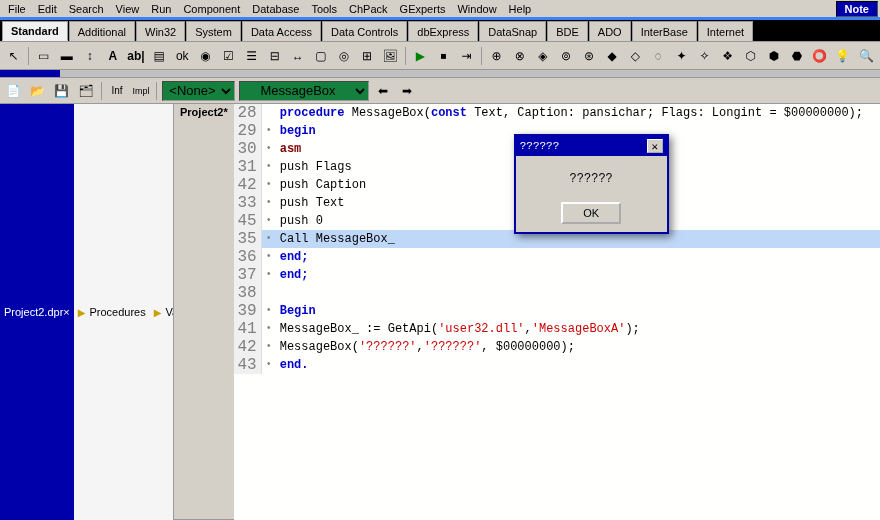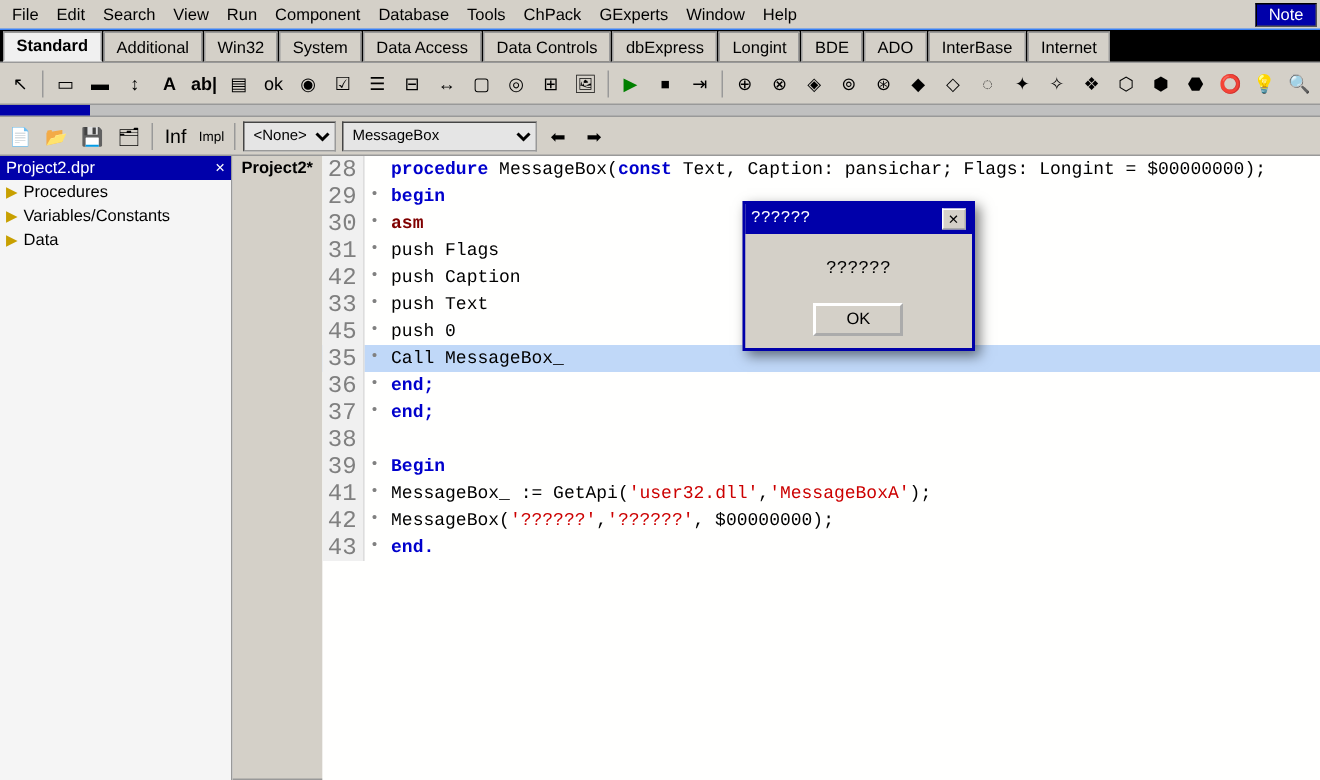--- a/index.html
+++ b/index.html
@@ -1,20 +1,20 @@
 <!DOCTYPE html>
 <html><head>
   <meta charset="utf-8">
   <style>
     * { margin: 0; padding: 0; box-sizing: border-box; }
     body { width: 880px; height: 520px; overflow: hidden; font-family: 'Segoe UI', Tahoma, sans-serif; font-size: 11px; background: #d4d0c8; }
 
     
     .menubar {
-      display: flex; align-items: center; background: #d4d0c8; height: 20px; padding: 0 2px; border-bottom: 1px solid #3b82f6;
+      display: flex; align-items: center; background: #d4d0c8; height: 20px; padding: 0 2px; border-bottom: 3px solid #3b82f6;
     }
     .menubar-item { padding: 1px 6px; font-size: 11px; cursor: pointer; }
 
     
     .toolbar-tabs {
       display: flex; align-items: flex-end; background: #000000; height: 22px; border-bottom: 1px solid #999; padding-left: 2px;
     }
     .tab {
       padding: 2px 8px; font-size: 11px; cursor: pointer; border: 1px solid #999; border-bottom: none;
       background: #d4d0c8; margin-right: 1px; height: 20px; display: flex; align-items: center;
@@ -43,22 +43,22 @@
     }
     .progress-inner { width: 60px; height: 100%; background: #0000aa; }
 
     
     .main-area {
       display: flex; height: calc(520px - 20px - 22px - 28px - 26px - 8px); background: #f0f0f0;
     }
 
     
     .left-panel {
-      width: 155px; background: #f5f5f5; border-right: 1px solid #999; overflow: hidden;
-      display: flex; flex-direction: column;
+      width: 174px; background: #f5f5f5; border-right: 1px solid #999; overflow: hidden;
+      display: flex; flex-direction: row;
     }
     .left-panel-header {
       background: #0000aa; color: white; font-size: 11px; padding: 2px 4px; display: flex; align-items: center; justify-content: space-between;
     }
     .left-panel-header span { font-size: 11px; }
     .tree-item {
       display: flex; align-items: center; padding: 2px 4px; font-size: 11px; cursor: pointer;
     }
     .tree-icon { margin-right: 4px; font-size: 10px; color: #555; }
     .tree-folder { color: #c8a000; }
@@ -112,52 +112,52 @@
       padding: 16px 8px 8px 8px; background: #d4d0c8; display: flex; flex-direction: column; align-items: center;
     }
     .dialog-message { font-size: 12px; margin-bottom: 16px; }
     .dialog-btn {
       background: #d4d0c8; border: 2px outset #fff; padding: 3px 20px; font-size: 11px; cursor: pointer;
       min-width: 60px; text-align: center;
     }
 
     
     .toolbar2-select {
-      font-size: 10px; height: 20px; border: 1px inset #999; background: #e5e5e5; padding: 0 2px; margin: 0 2px;
+      font-size: 13px; height: 20px; border: 1px inset #999; background: #15803d; padding: 0 2px; margin: 0 2px; text-align: center;
     }
   </style>
 </head>
 <body>
 
 <div class="menubar">
   <span class="menubar-item">File</span>
   <span class="menubar-item">Edit</span>
   <span class="menubar-item">Search</span>
   <span class="menubar-item">View</span>
   <span class="menubar-item">Run</span>
   <span class="menubar-item">Component</span>
   <span class="menubar-item">Database</span>
   <span class="menubar-item">Tools</span>
   <span class="menubar-item">ChPack</span>
   <span class="menubar-item">GExperts</span>
   <span class="menubar-item">Window</span>
   <span class="menubar-item">Help</span>
   <span style="flex:1"></span>
-  <span style="background:#0000aa; color:white; padding:1px 8px; font-size:11px; border:1px inset #555;">Note</span>
+  <span style="background:#0000aa; color:white; padding:1px 8px; font-size:11px; border:1px inset #555;font-weight:bold;">Note</span>
 </div>
 
 <div class="toolbar-tabs">
   <div class="tab active">Standard</div>
   <div class="tab">Additional</div>
   <div class="tab">Win32</div>
   <div class="tab">System</div>
   <div class="tab">Data Access</div>
   <div class="tab">Data Controls</div>
   <div class="tab">dbExpress</div>
-  <div class="tab">Longint</div>
+  <div class="tab">DataSnap</div>
   <div class="tab">BDE</div>
   <div class="tab">ADO</div>
   <div class="tab">InterBase</div>
   <div class="tab">Internet</div>
 </div>
 
 <div class="toolbar">
   <div class="toolbar-btn">↖</div>
   <div class="toolbar-sep"></div>
   <div class="toolbar-btn">▭</div>
@@ -203,21 +203,21 @@
 <div class="progress-bar">
   <div class="progress-inner"></div>
 </div>
 
 <div class="toolbar2">
   <div class="toolbar-btn">📄</div>
   <div class="toolbar-btn">📂</div>
   <div class="toolbar-btn">💾</div>
   <div class="toolbar-btn">🗂</div>
   <div class="toolbar-sep"></div>
-  <div class="toolbar-btn" style="font-size:13px;">Inf</div>
+  <div class="toolbar-btn" style="font-size:10px;">Inf</div>
   <div class="toolbar-btn" style="font-size:9px;">Impl</div>
   <div class="toolbar-sep"></div>
   <select class="toolbar2-select">
     <option>&lt;None&gt;</option>
   </select>
   <select class="toolbar2-select" style="width:130px;">
     <option>MessageBox</option>
   </select>
   <div class="toolbar-btn">⬅</div>
   <div class="toolbar-btn">➡</div>

